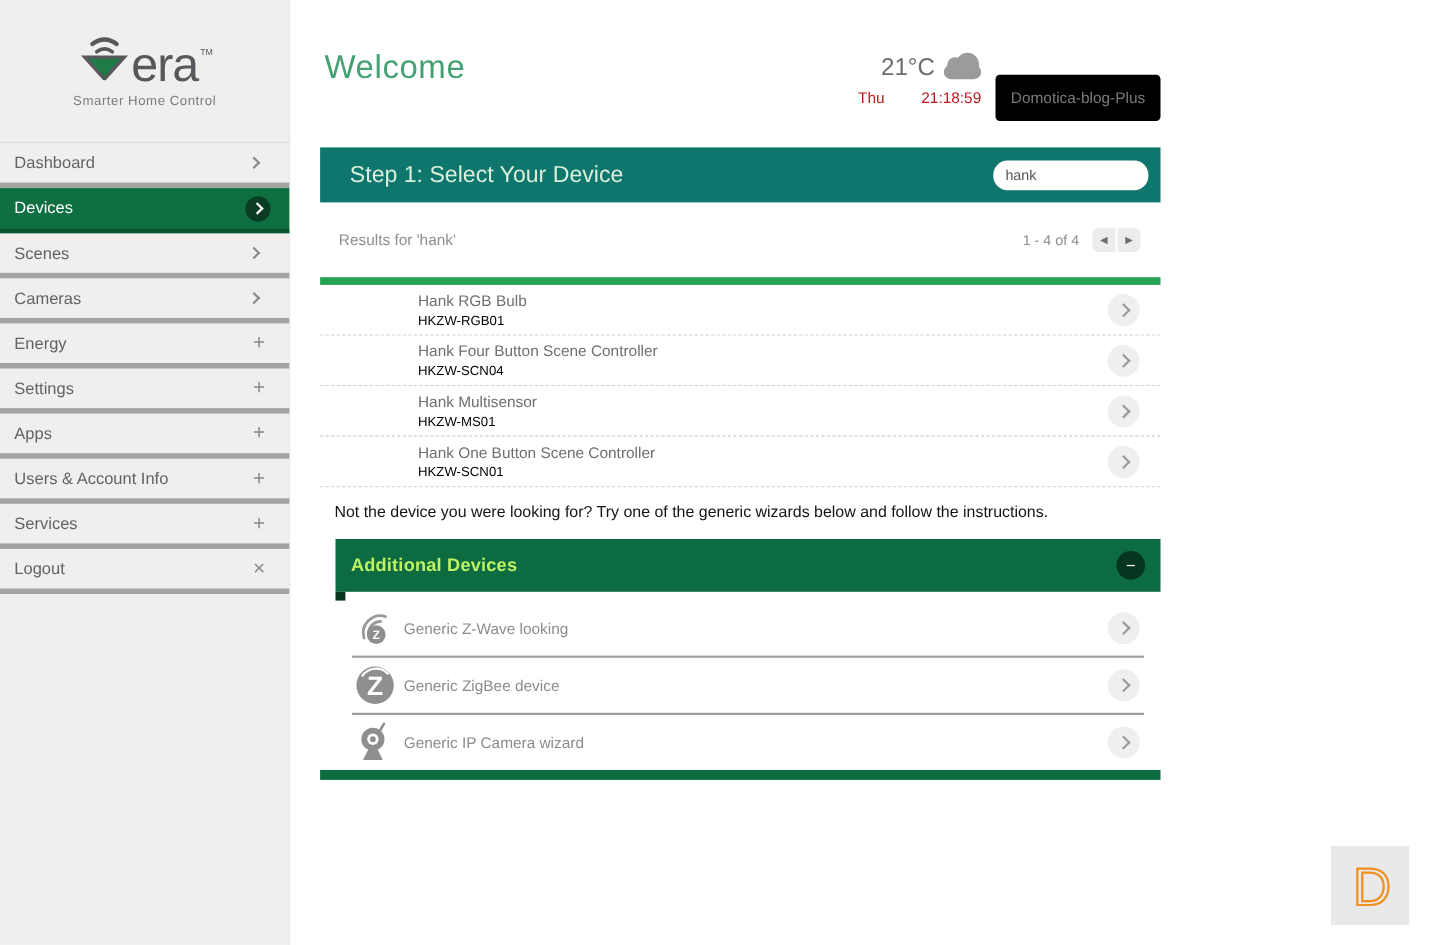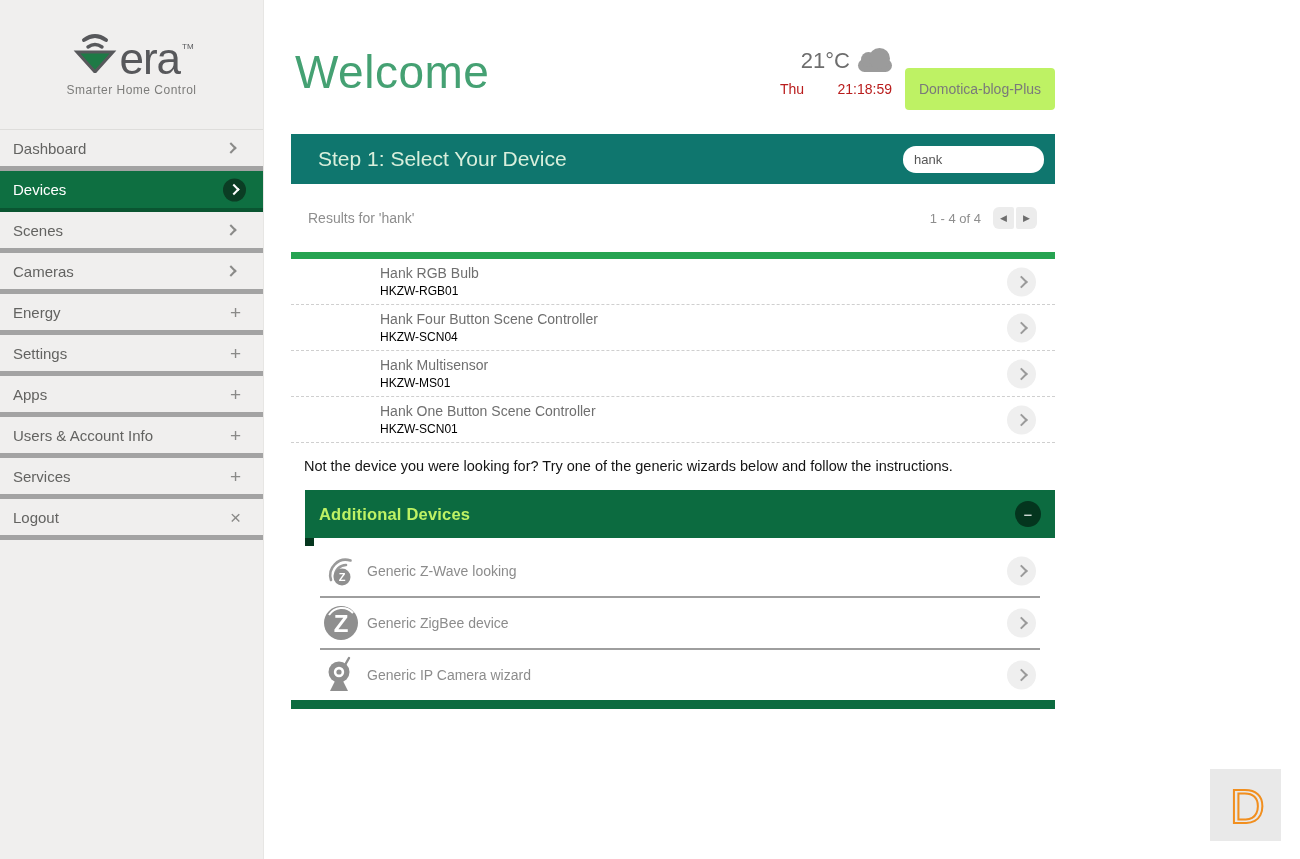--- a/index.html
+++ b/index.html
@@ -29,33 +29,33 @@
   .circle-chev { position:absolute; right:17px; top:50%; transform:translateY(-50%);
           width:23px; height:23px; border-radius:50%; background:#0b3d24; }
   .circle-chev::after { content:''; position:absolute; left:7px; top:7px; width:6px; height:6px;
           border-top:2px solid #fff; border-right:2px solid #fff; transform:rotate(45deg); }
 
   
   .main { position:absolute; left:264px; top:0; width:1036px; height:859px; background:#fff; }
   .content-col { margin-left:27px; width:764px; }
 
   .page-header { display:flex; justify-content:space-between; align-items:flex-start; padding-top:45px; }
-  .page-title { font-size:46px; font-weight:300; color:#45a173; margin-left:4px; letter-spacing:0.5px; }
+  .page-title { font-size:30px; font-weight:300; color:#45a173; margin-left:4px; letter-spacing:0.5px; }
   .header-right { display:flex; align-items:flex-start; margin-top:3px; }
   .weather { width:112px;margin-left:11px; }
   .weather-top { display:flex; align-items:center; justify-content:flex-end; gap:8px; }
   .temp { font-size:22px; color:#6d6d6d; }
   .cloud { width:34px; height:13px; background:#9b9b9b; border-radius:13px; position:relative; margin-top:8px; }
   .cloud::before { content:''; position:absolute; width:15px; height:15px; border-radius:50%;
                    background:#9b9b9b; top:-7px; left:3px; }
   .cloud::after { content:''; position:absolute; width:21px; height:21px; border-radius:50%;
                   background:#9b9b9b; top:-11px; right:2px; }
   .weather-bottom { display:flex; justify-content:space-between; margin-top:7px; }
   .weather-bottom span { font-size:14px; color:#b91c1c; }
-  .controller-box { margin-left:13px; margin-top:20px; width:150px; height:42px; background:#bef264;
+  .controller-box { margin-left:13px; margin-top:20px; width:150px; height:42px; background:#000000;
                     border-radius:4px; display:flex; align-items:center; justify-content:center;
                     font-size:14px; color:#7a7a7a; cursor:pointer; }
 
   
   .wizard { margin-top:24px; }
   .step-bar { height:50px; background:#0f766e; display:flex; align-items:center;
               justify-content:space-between; padding:0 11px 0 27px; }
   .step-title { font-size:21px; color:#d9efdc; font-weight:400; }
   .search-input { width:141px; height:27px; border:none; border-radius:13px; padding:0 11px;
                   font-size:13px; color:#555; font-family:"Liberation Sans", sans-serif; outline:none; }

